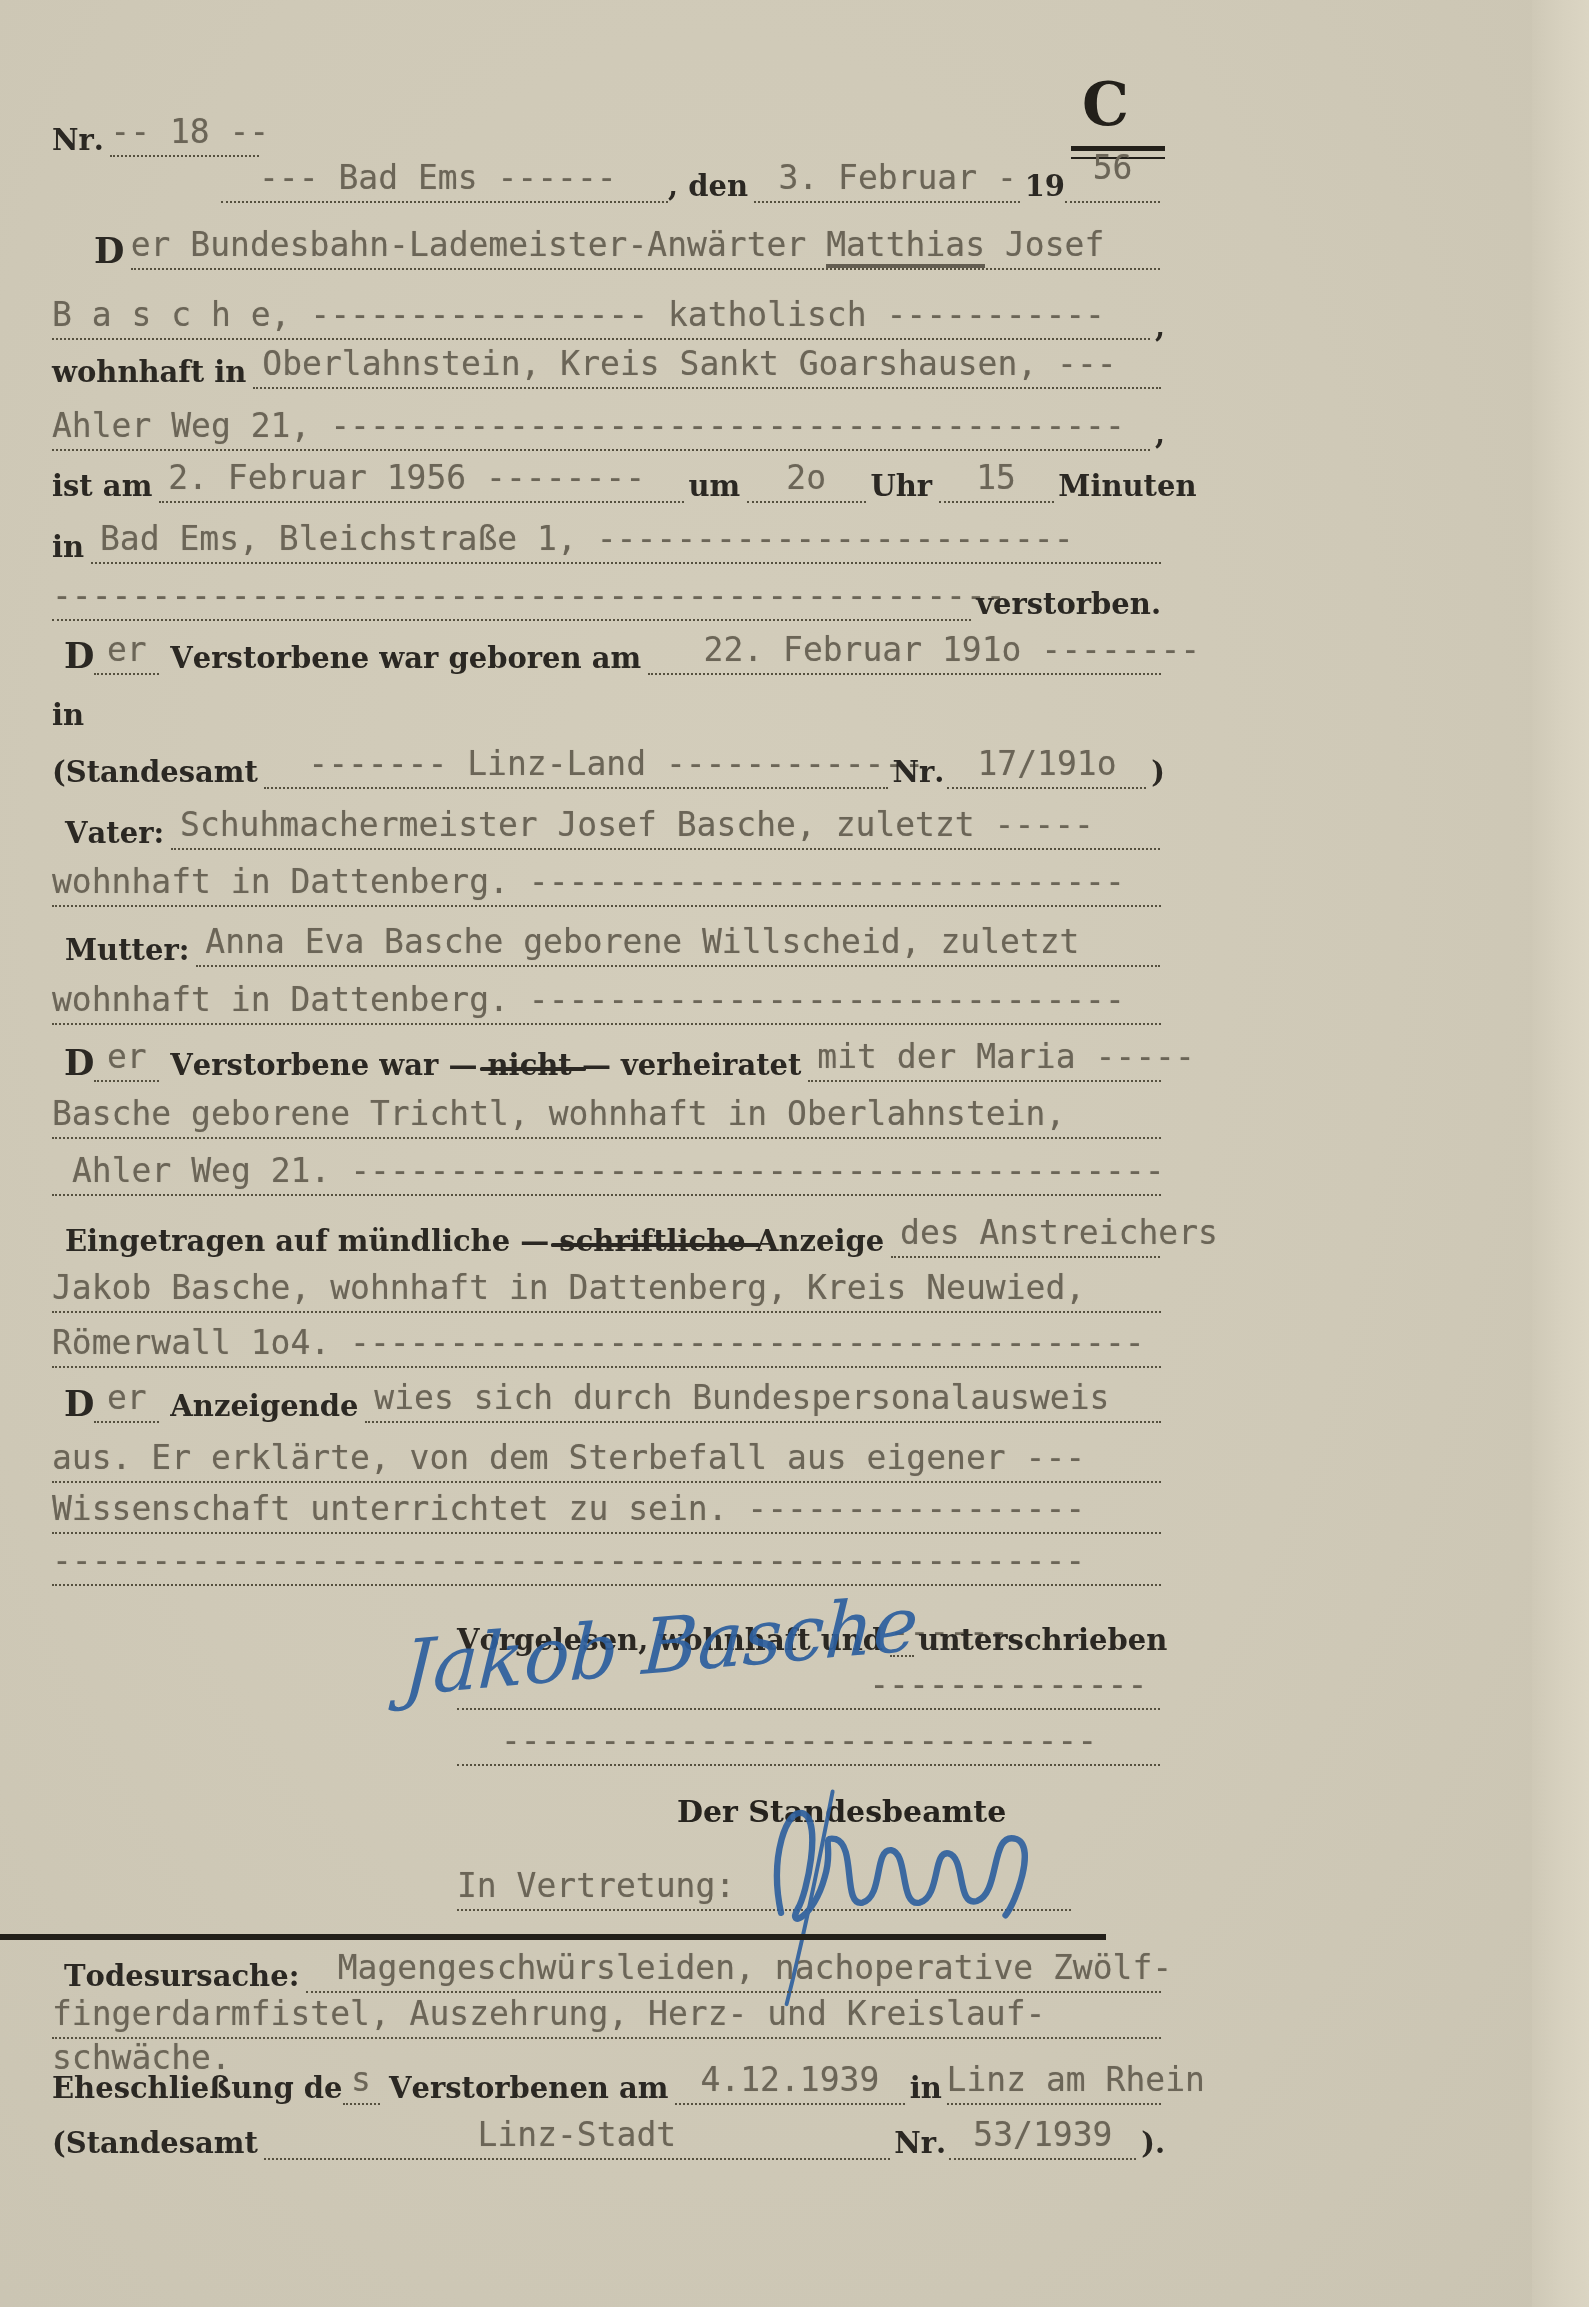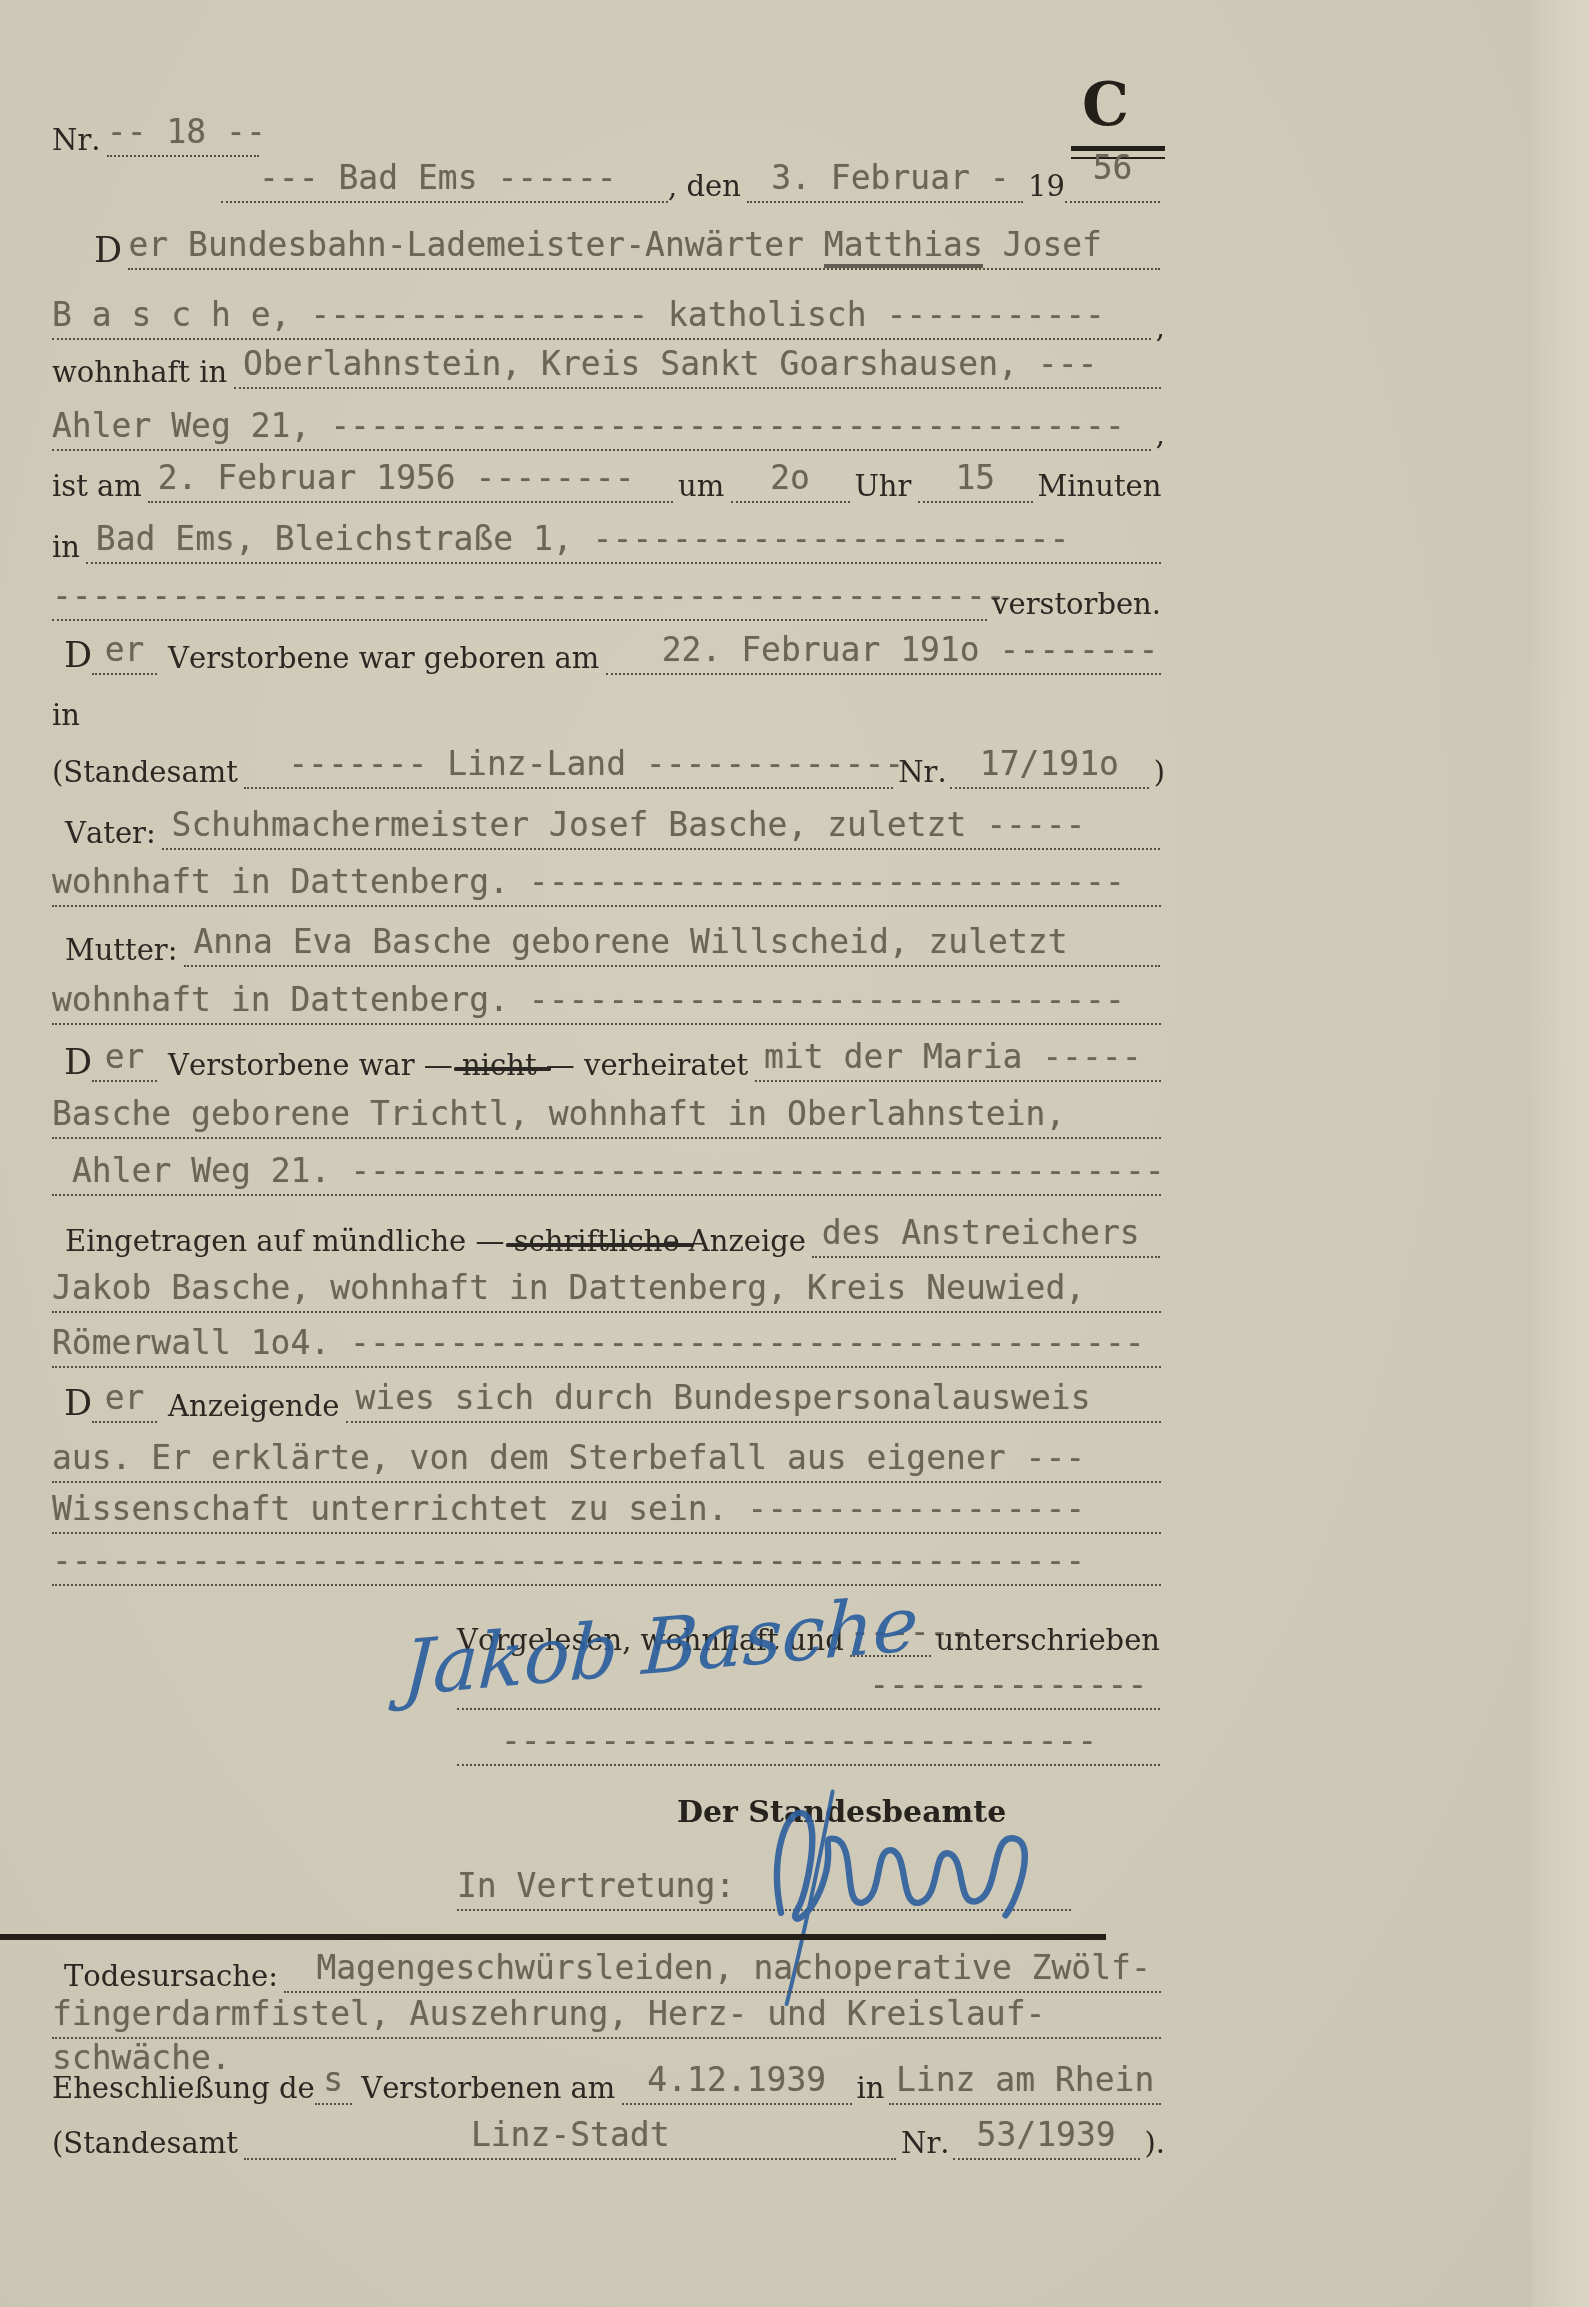--- a/index.html
+++ b/index.html
@@ -18,21 +18,21 @@
     opacity:.85;
   }
   .row{
     position:absolute;
     display:flex;
     align-items:flex-end;
     height:51px;
   }
   .lbl{
     font-family:"DejaVu Serif", serif;
-    font-weight:400;
+    font-weight:700;
     font-size:29px;
     line-height:1;
     color:#2b2823;
     white-space:pre;
     padding:0 6.4px 1.6px 0;
     margin-top:28px;
   }
   .lbl.big{font-size:35px;}
   .lbl.end{padding:0 0 1.6px 4.8px;}
   .fill{

